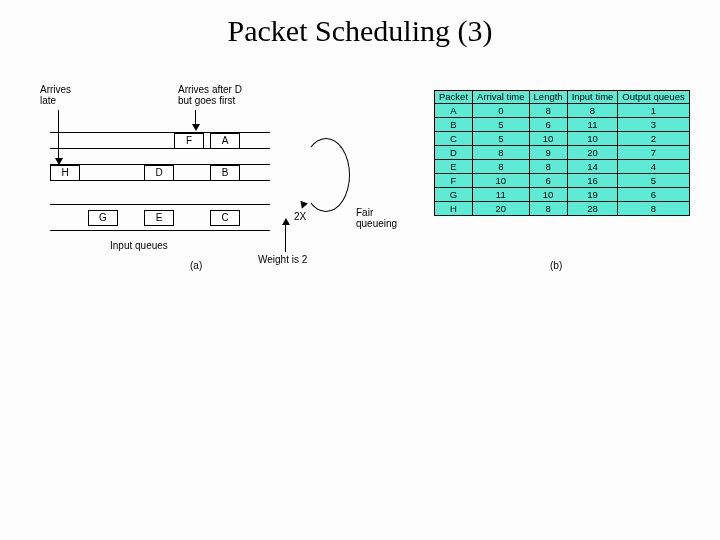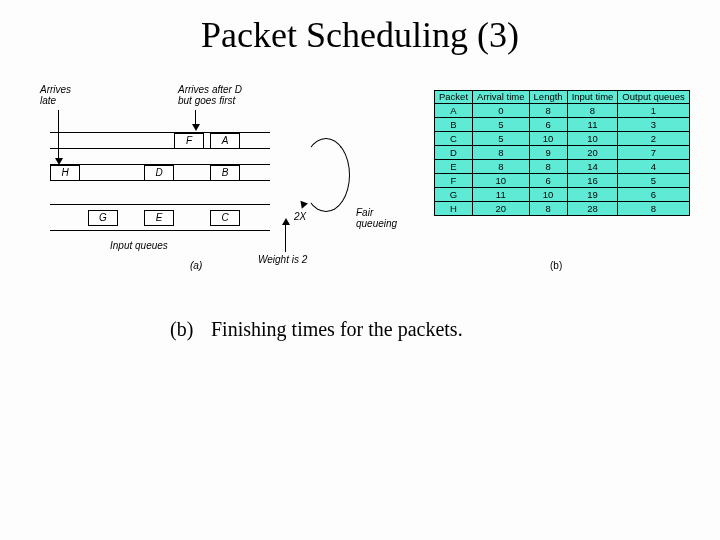--- a/index.html
+++ b/index.html
@@ -7,32 +7,31 @@
     padding: 0;
     width: 720px;
     height: 540px;
     font-family: Arial, sans-serif;
     background: #fdfdfd;
     position: relative;
     overflow: hidden;
   }
   .title {
     font-family: "Times New Roman", serif;
-    font-size: 36px;
+    font-size: 30px;
     text-align: center;
     margin-top: 14px;
     color: #000;
   }
   .figure-area {
     position: absolute;
     top: 92px;
     left: 0;
     width: 572px;
     height: 200px;
-    font-style: italic;
   }
   .label {
     position: absolute;
     font-size: 10px;
     color: #000;
     line-height: 1.1;
   }
   .lane-pair {
     position: absolute;
     left: 50px;
@@ -237,17 +236,13 @@
         <td>20</td>
         <td>8</td>
         <td>28</td>
         <td>8</td>
       </tr>
     </tbody>
 </table>
 <div class="sublabel" style="left:550px; top:260px;">(b)</div>
 
 <div class="caption">
-  <div class="row">
-    <span class="lbl">(b)</span>
-    <span>Finishing times for the packets.</span>
-  </div>
 </div>
 
 </body></html>

